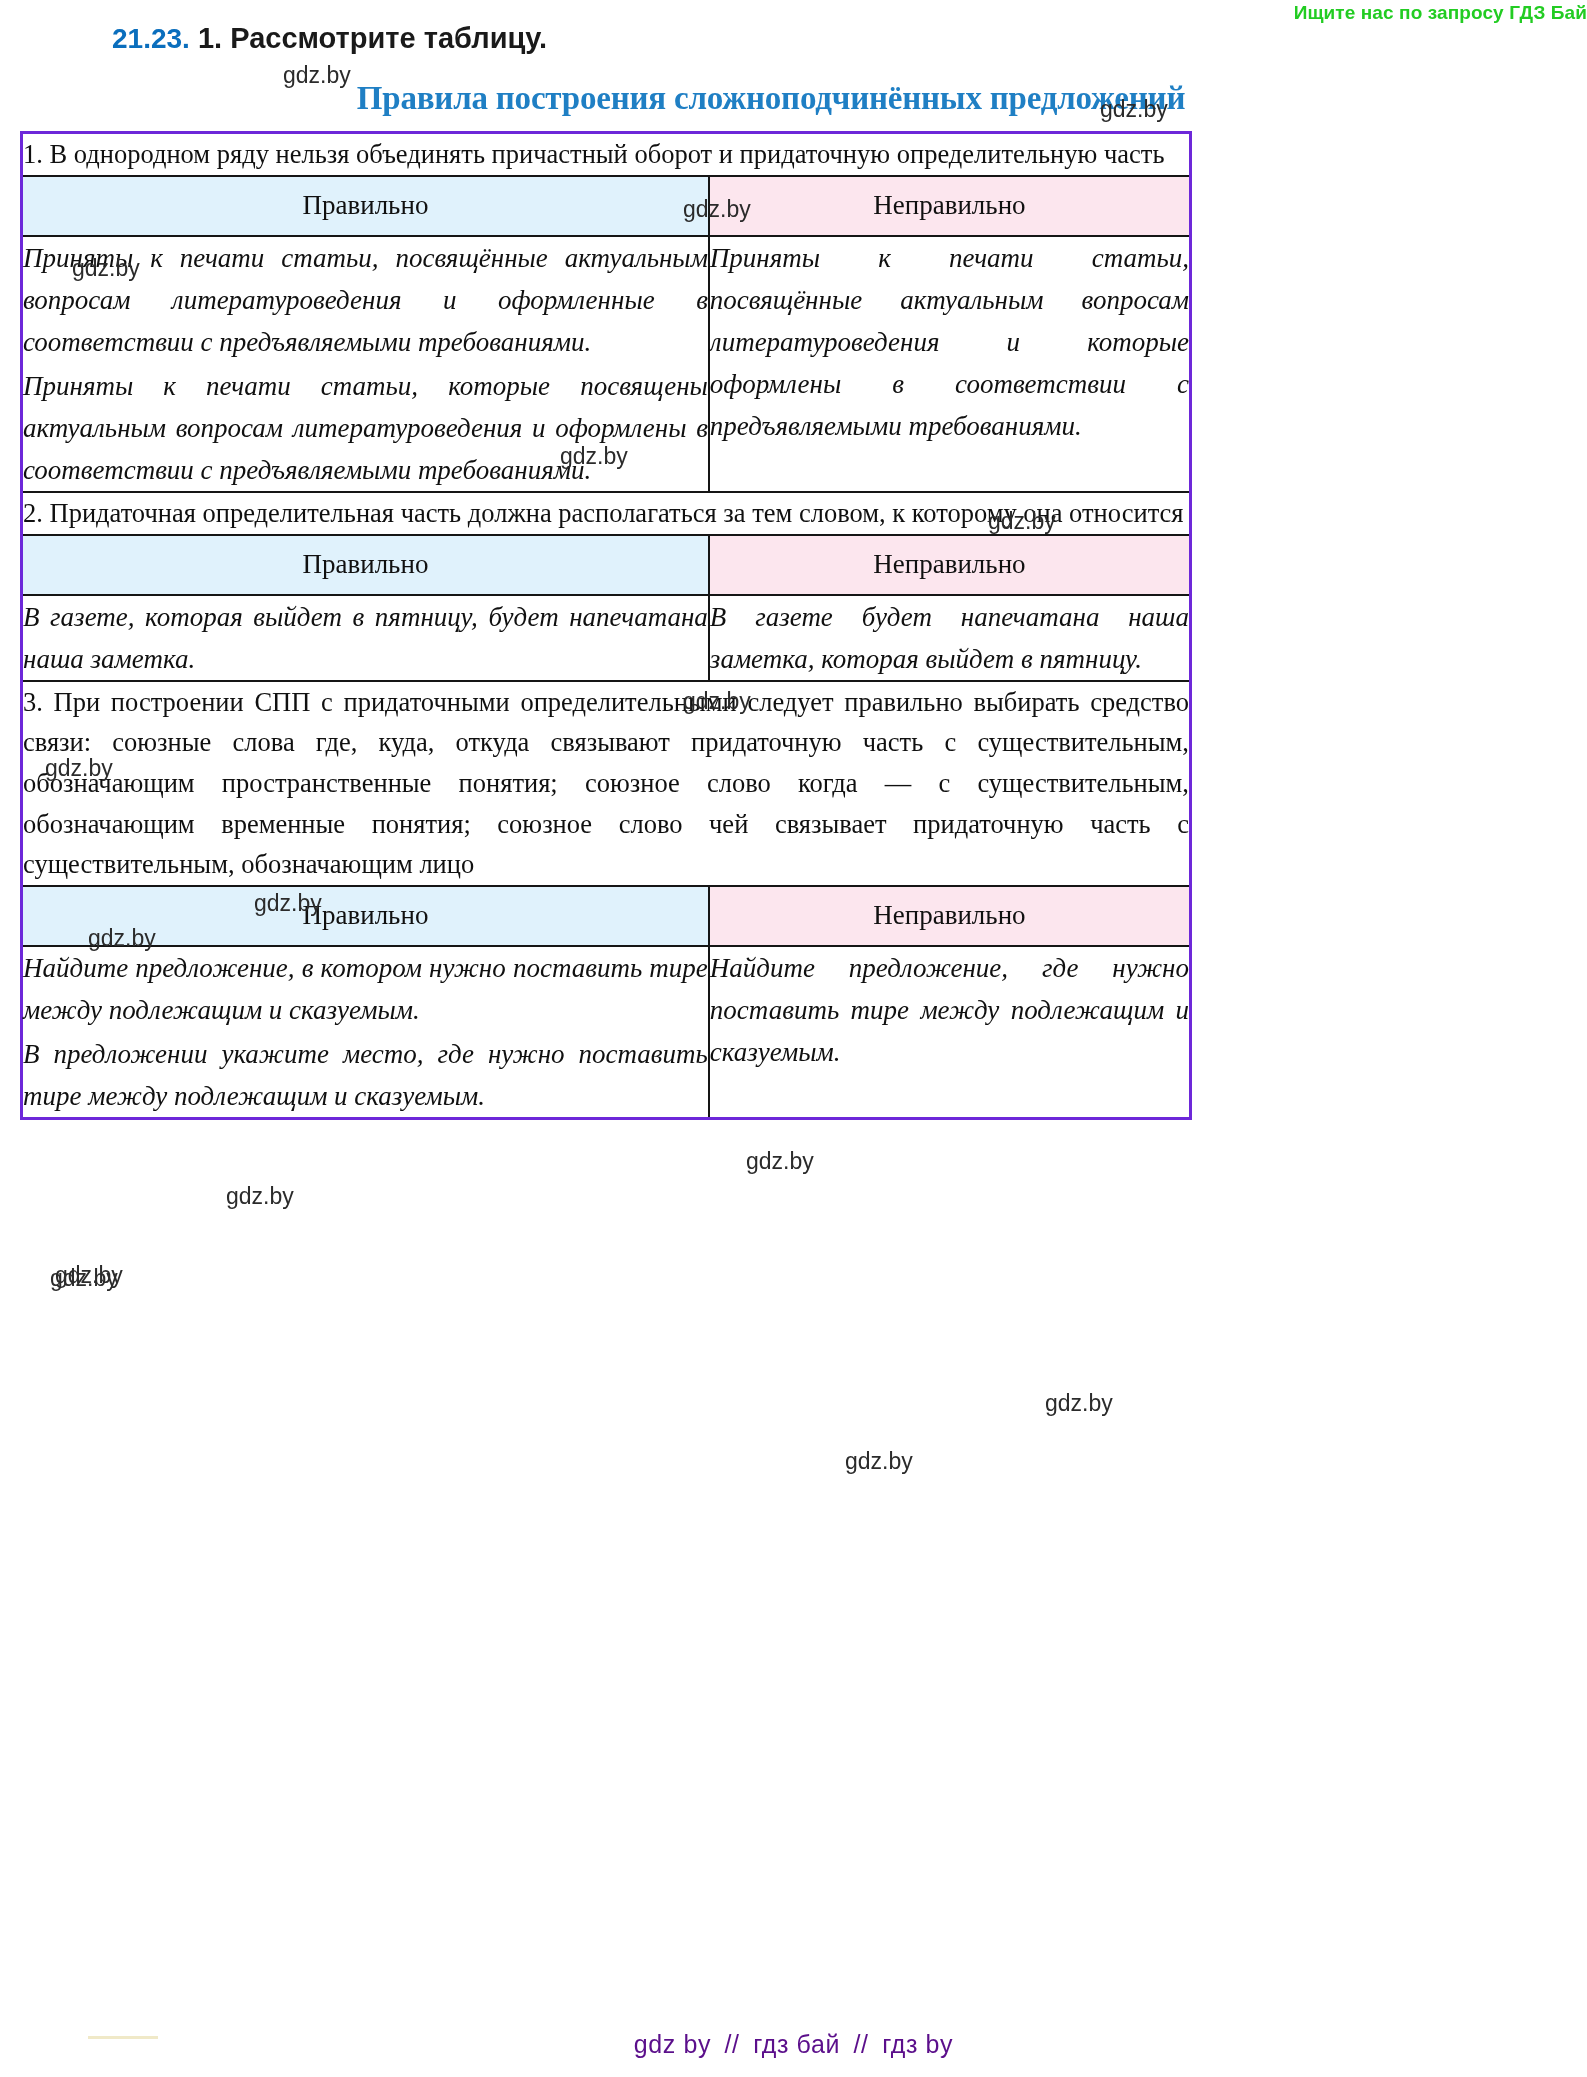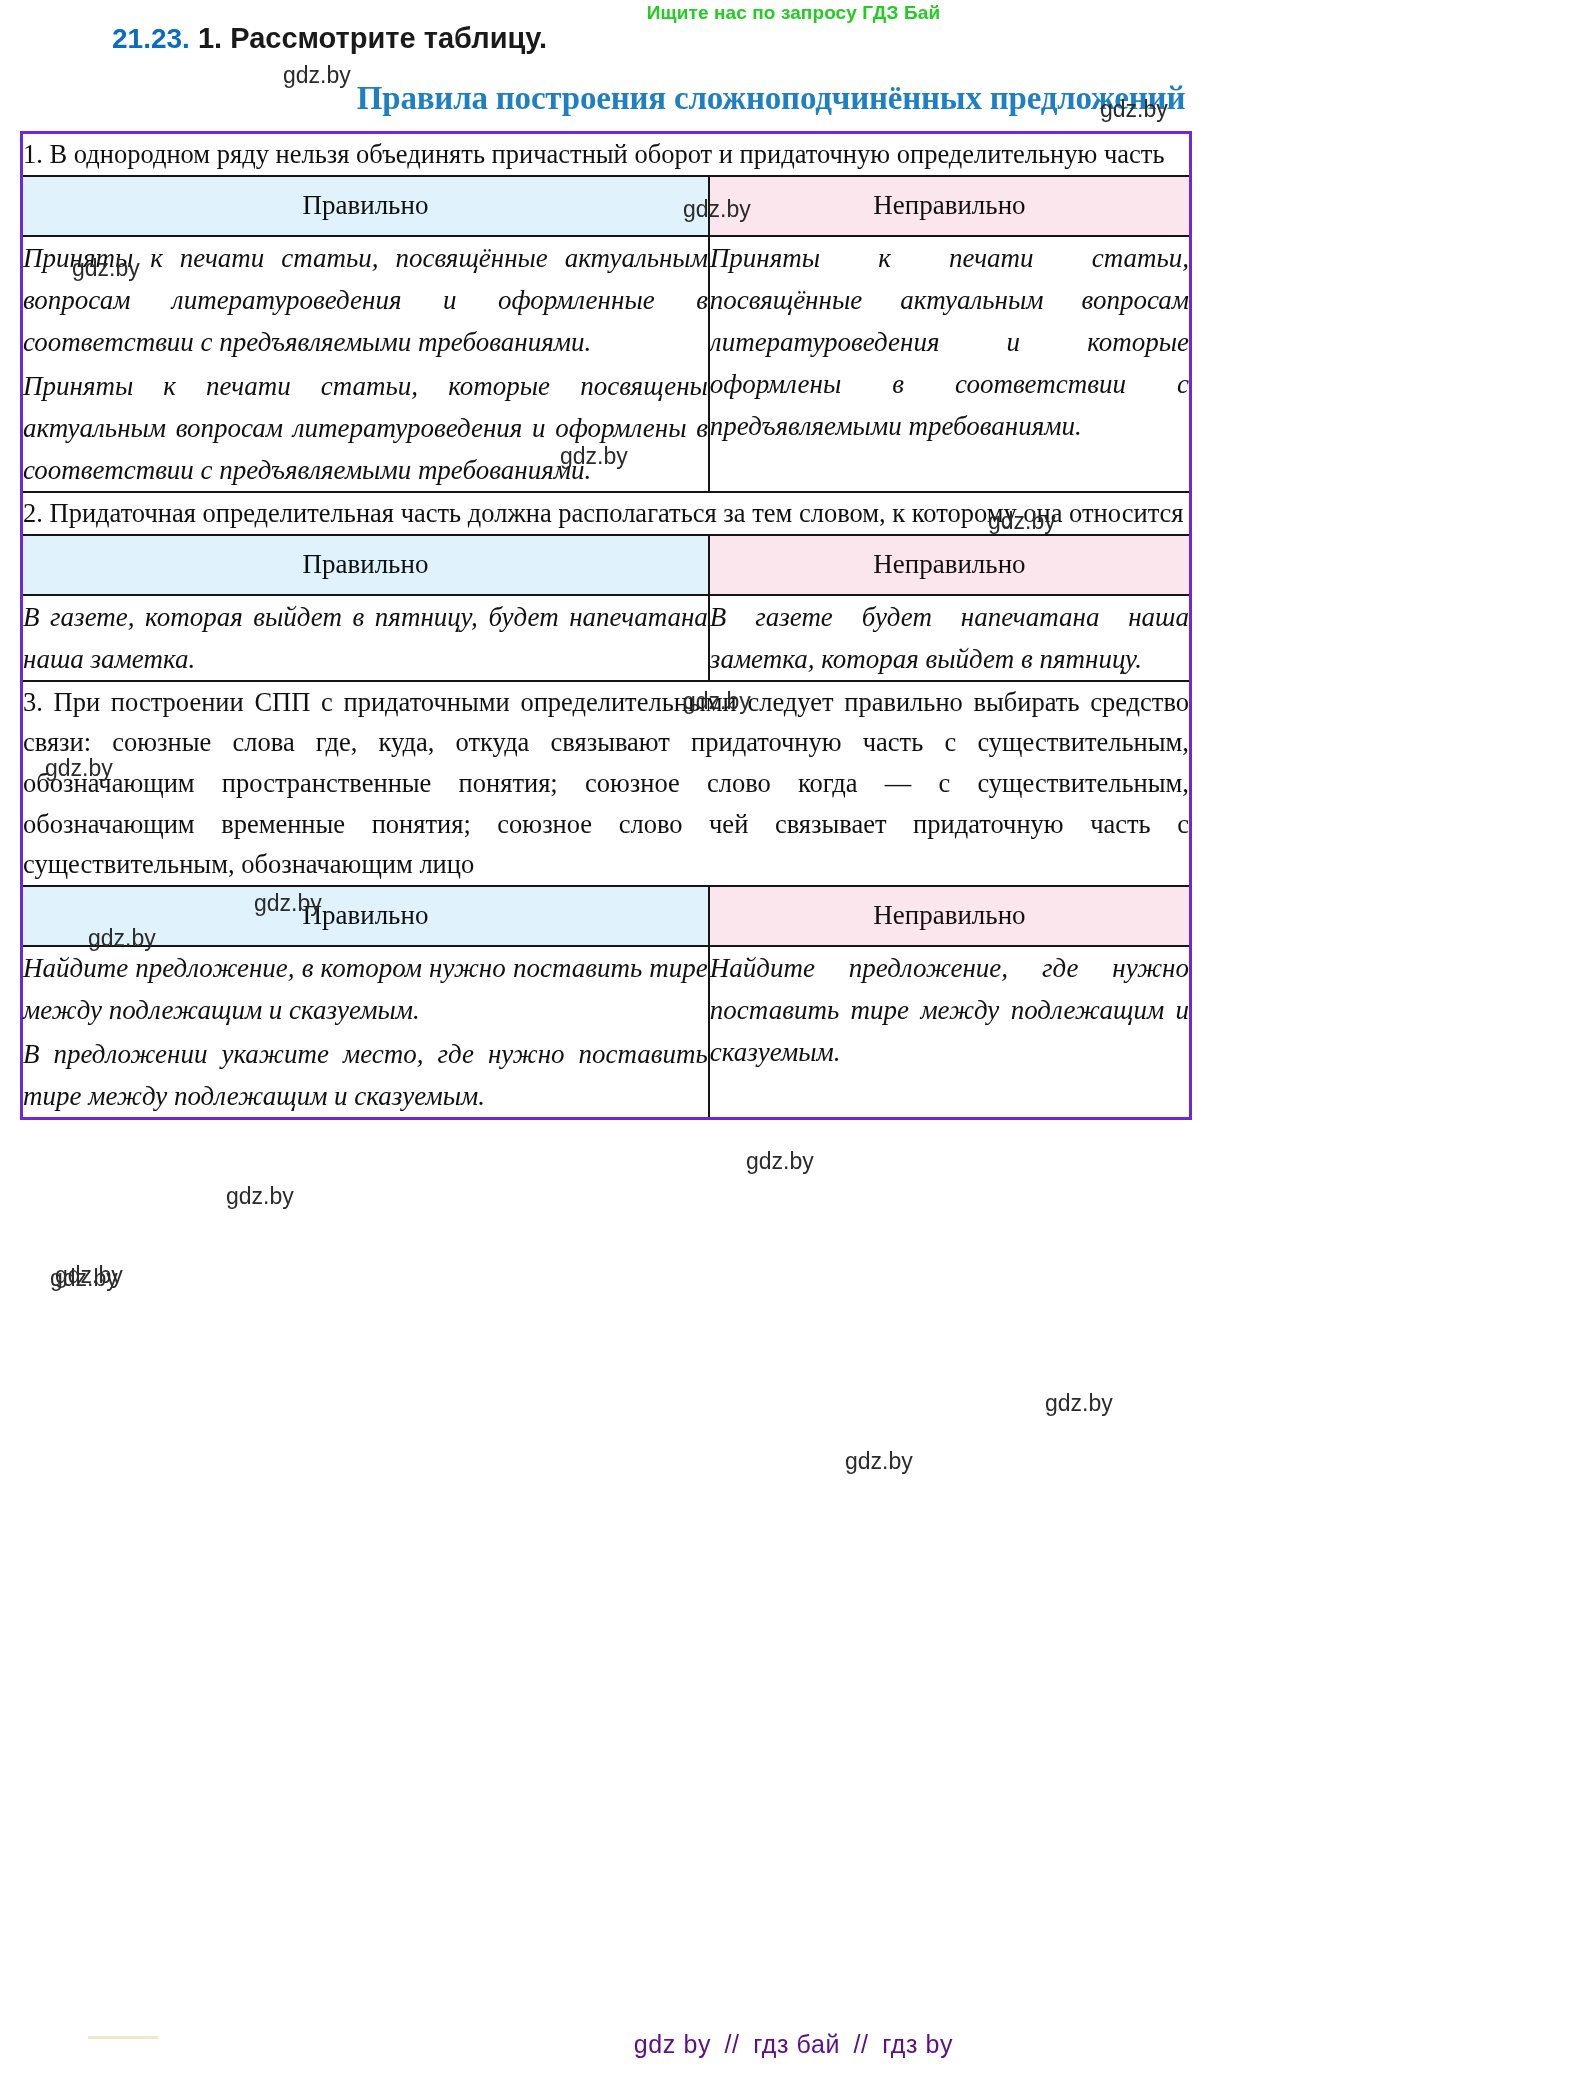--- a/index.html
+++ b/index.html
@@ -14,21 +14,21 @@
     font-family: "Liberation Serif", serif;
     overflow: hidden;
   }
 
   
   .top-banner {
     position: absolute;
     top: 2px;
     left: 0;
     width: 100%;
-    text-align: center;
+    text-align: right;
     font-family: "Liberation Sans", sans-serif;
     font-size: 19px;
     font-weight: 700;
     color: #22cc22;
     letter-spacing: 0.1px;
   }
 
   
   .exercise-line {
     position: absolute;

